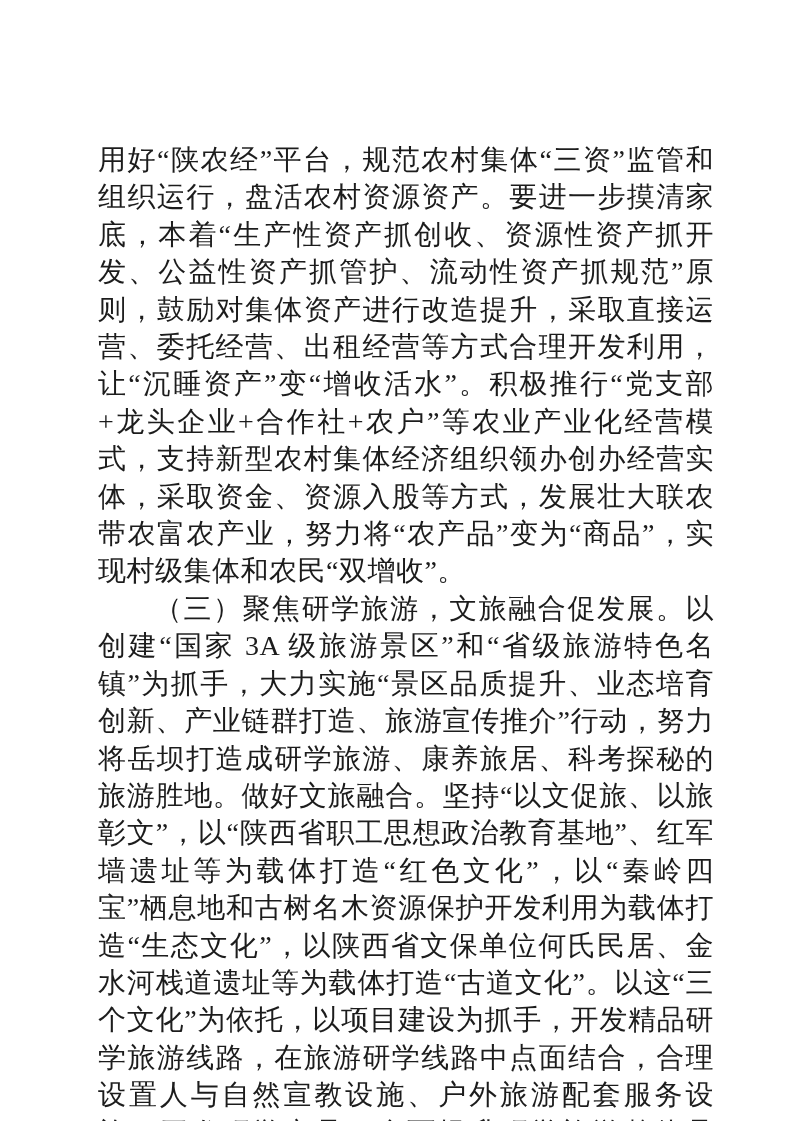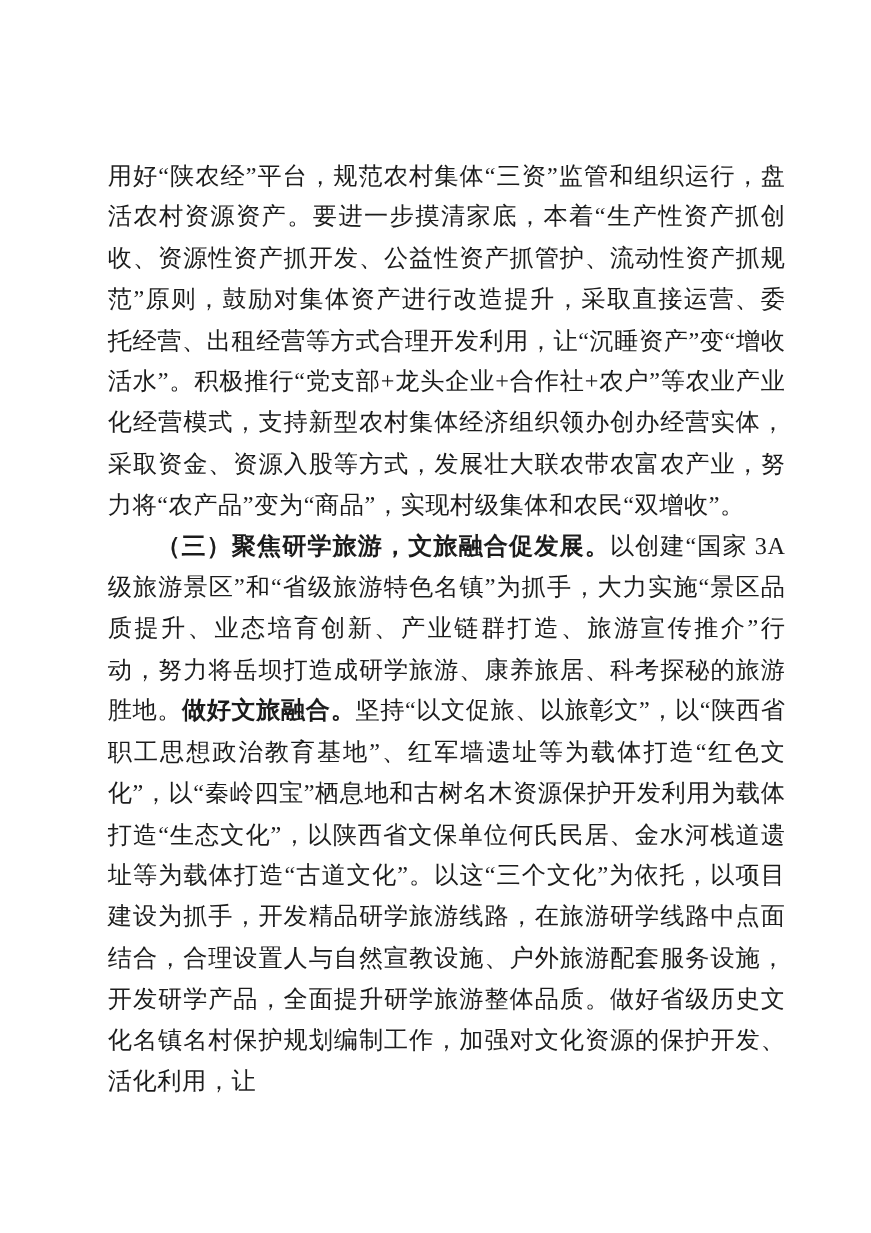--- a/index.html
+++ b/index.html
@@ -17,33 +17,33 @@
   }
   .content {
     position: absolute;
     left: 98px;
     top: 141px;
     width: 616px;
   }
   p.para {
     margin: 0;
     padding: 0;
-    font-size: 22px;
+    font-size: 28px;
     line-height: 37.4px;
     color: #1c1c1c;
     text-align: justify;
     text-justify: inter-character;
     letter-spacing: 0.5px;
     word-break: break-all;
   }
   p.para.indent {
     text-indent: 2em;
   }
   p.para strong {
-    font-weight: bold;
+    font-weight: normal;
   }
 </style>
 </head>
 <body>
 
 <div class="page">
   <div class="content">
 
     <p class="para"><span>用好“陕农经”平台，规范农村集体“三资”监管和组织运行，盘活农村资源资产。要进一步摸清家底，本着“生产性资产抓创收、资源性资产抓开发、公益性资产抓管护、流动性资产抓规范”原则，鼓励对集体资产进行改造提升，采取直接运营、委托经营、出租经营等方式合理开发利用，让“沉睡资产”变“增收活水”。积极推行“党支部+龙头企业+合作社+农户”等农业产业化经营模式，支持新型农村集体经济组织领办创办经营实体，采取资金、资源入股等方式，发展壮大联农带农富农产业，努力将“农产品”变为“商品”，实现村级集体和农民“双增收”。</span></p>
 

